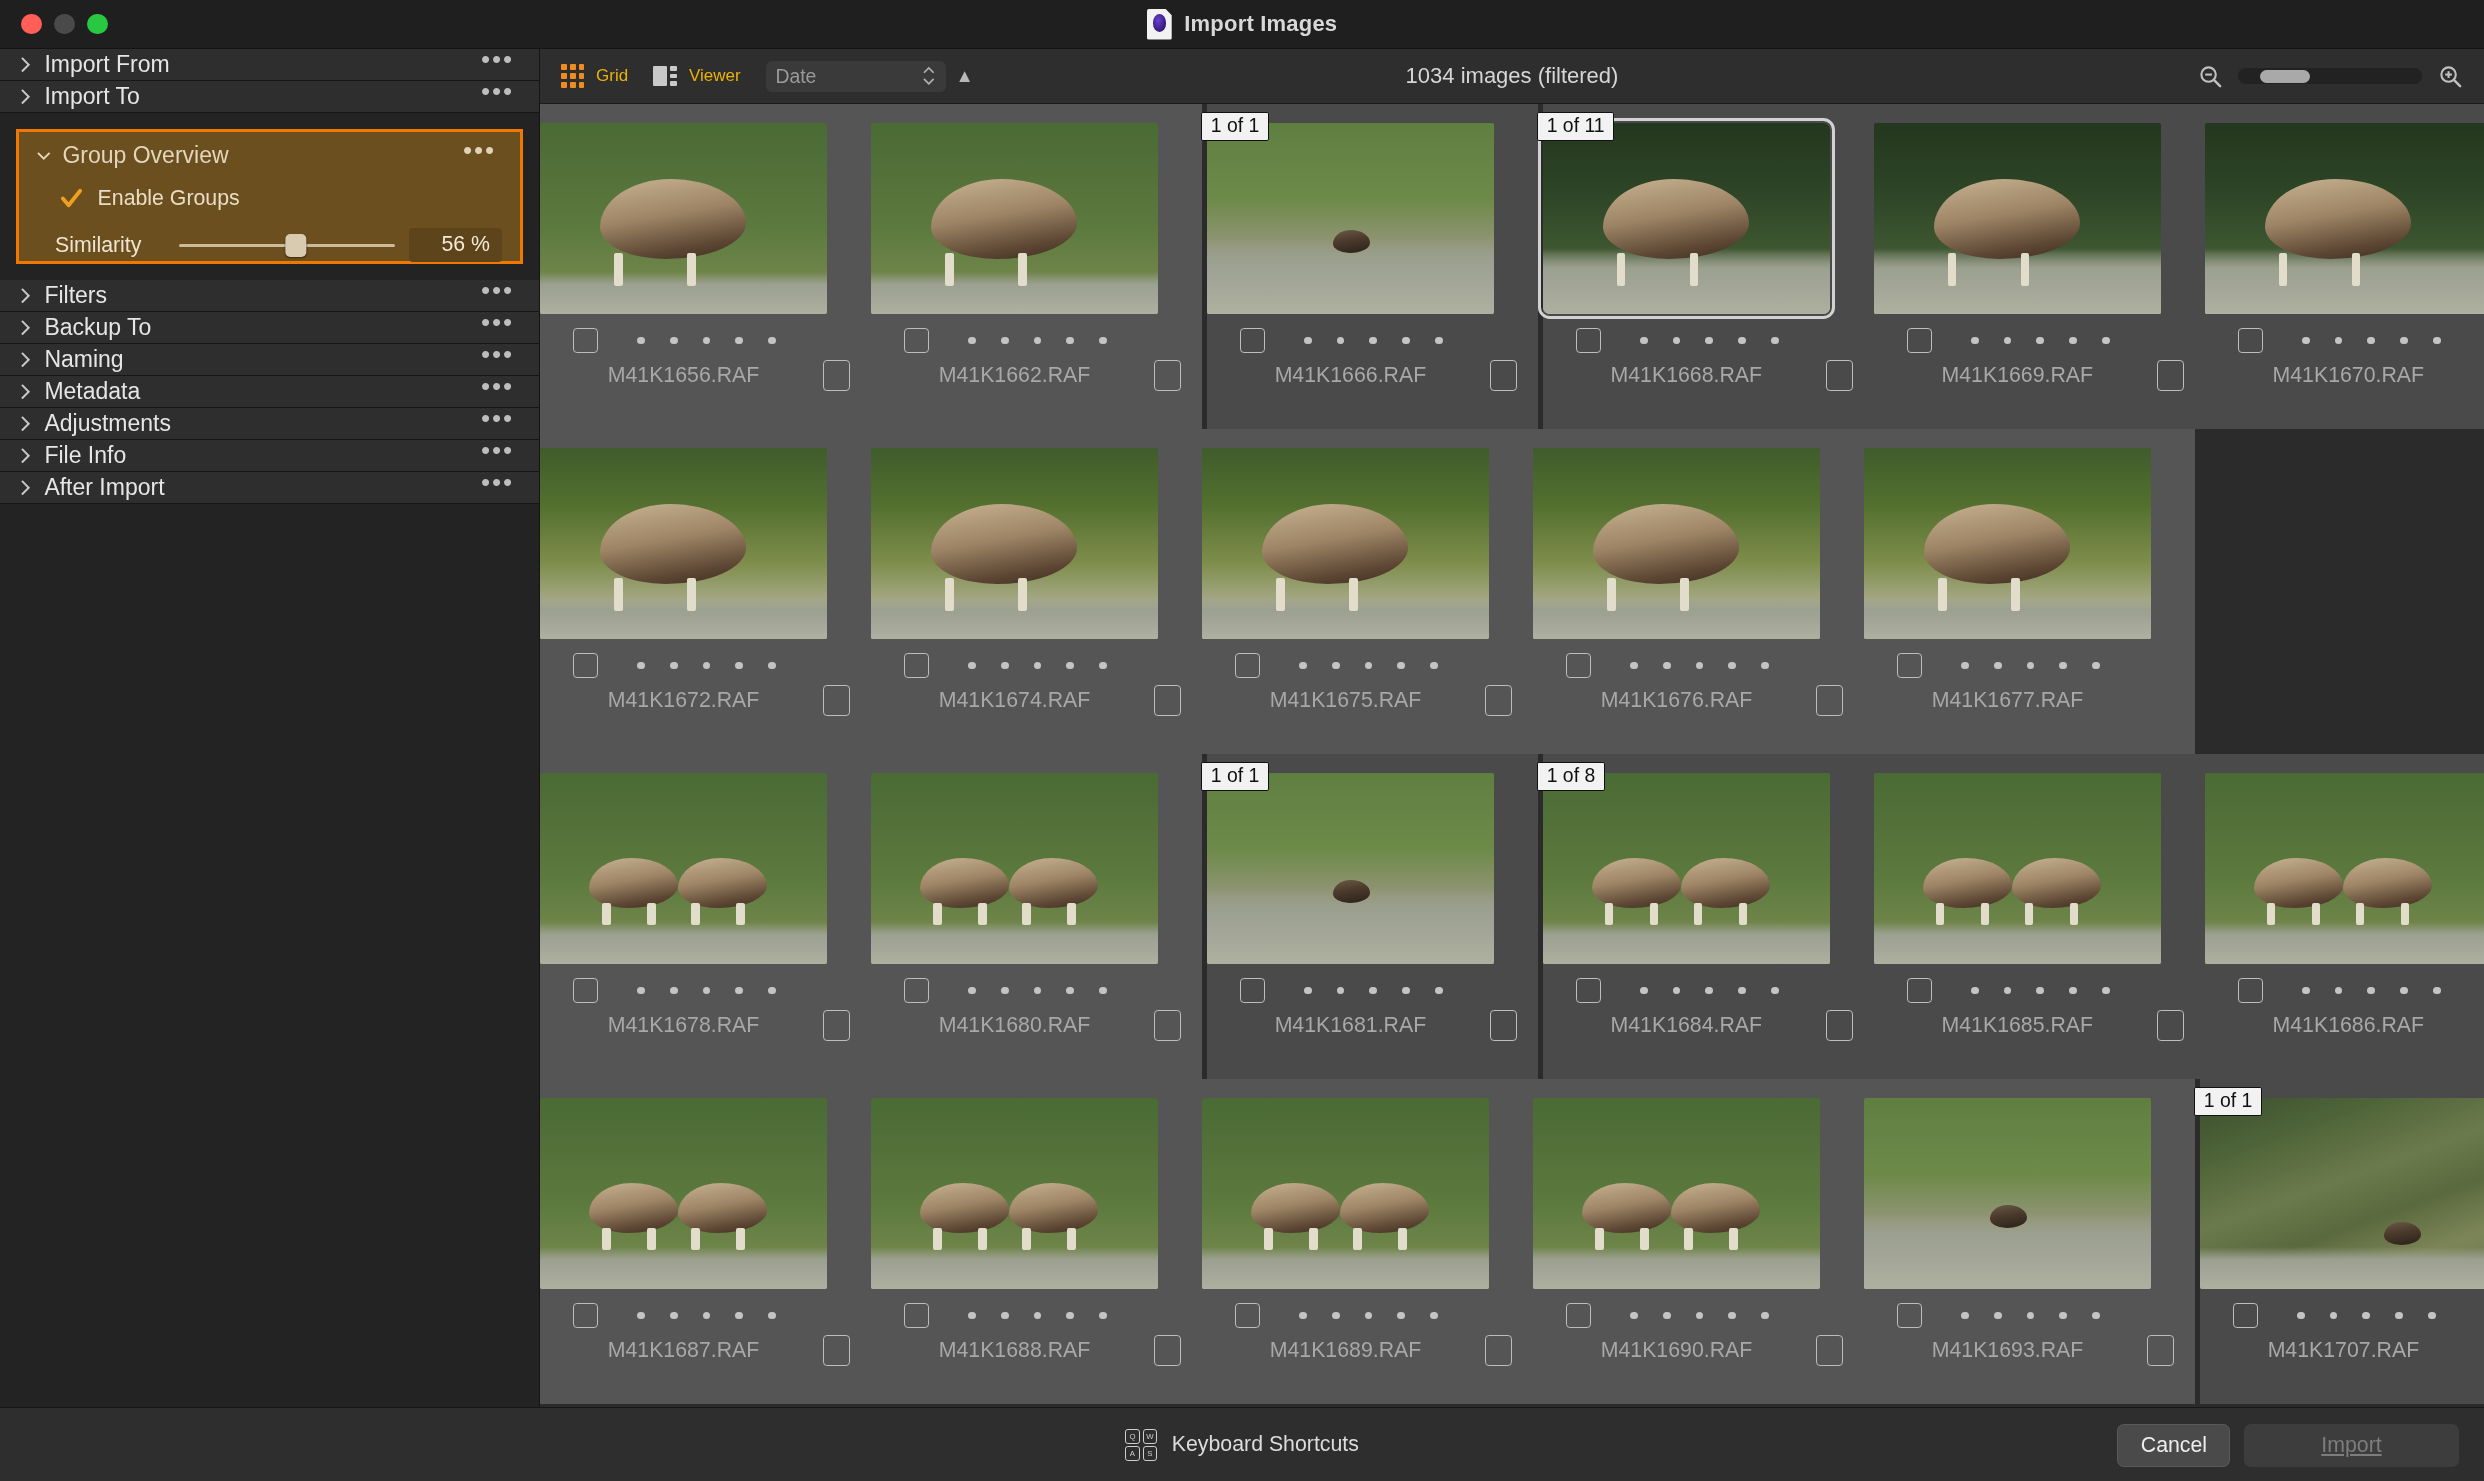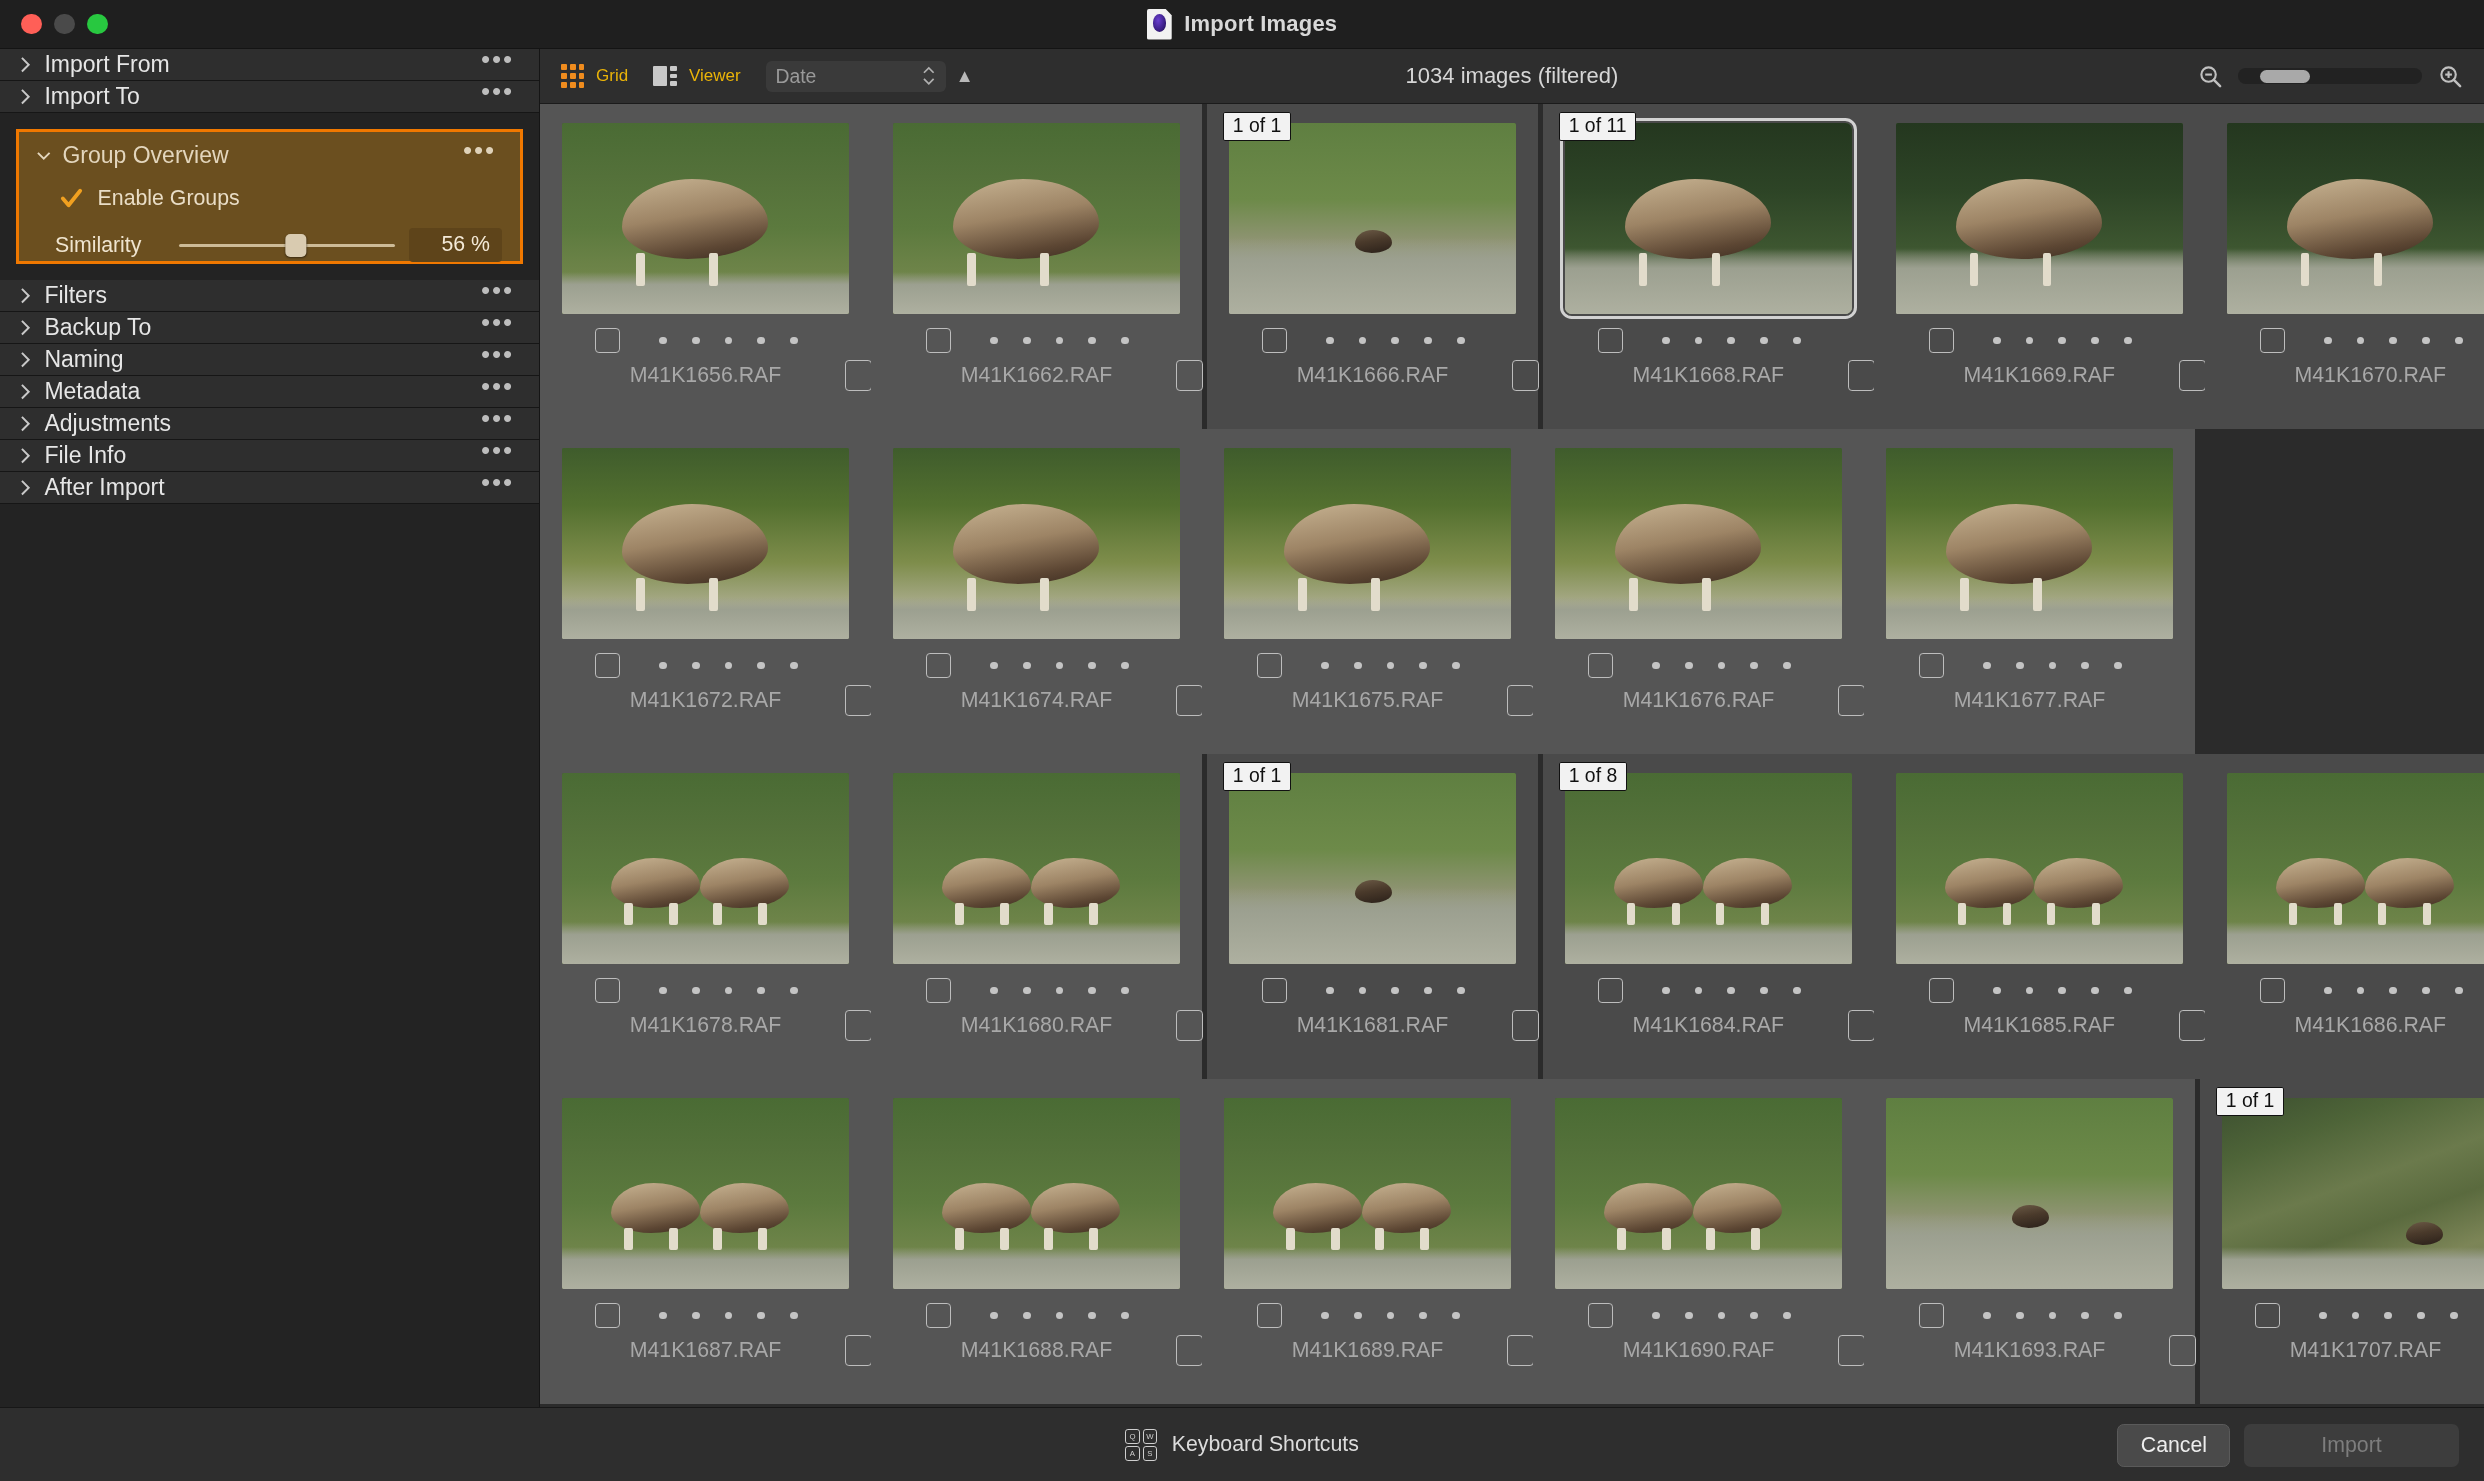--- a/index.html
+++ b/index.html
@@ -132,21 +132,21 @@
   .zoom-ico { color: #c0c0c0; display: flex; }
   .zslider { width: 184px; height: 15.5px; background: #222; border-radius: 7.8px; position: relative; }
   .zslider .zknob { position: absolute; left: 21.3px; top: 1.9px; width: 50px; height: 12.6px; background: #a9a9a9; border-radius: 6.8px; }
 
   
   .grid-scroll { flex: 1; overflow: hidden; background: #2b2b2b; padding: 0; position: relative; }
   .grid-row { display: flex; height: 325px; align-items: stretch; }
 
   .cell {
     width: 331px; flex: 0 0 331px; position: relative;
-    display: flex; flex-direction: column; align-items: center;
+    display: flex; flex-direction: column; 
     background: #555555; padding-top: 19.4px;
   }
   .cell.group { background: #4a4a4a; }
   .cell.gap-left { margin-left: 4.9px; }
   .thumb-wrap { position: relative; width: 287px; height: 191px; display: flex; align-items: center; justify-content: center; }
   .thumb {
     width: 287px; height: 191px; border-radius: 1.9px; overflow: hidden;
     background: #3f5b33; position: relative;
   }
   .thumb.sel { outline: 3.9px solid #d2d2d2; outline-offset: 2.9px; border-radius: 6.8px; }
@@ -201,21 +201,21 @@
     border: 1.9px solid #cfcfcf; border-radius: 2.9px; font-size: 7.8px; color: #cfcfcf;
     display: flex; align-items: center; justify-content: center;
   }
   .ks-label { font-size: 21.3px; color: #dcdcdc; text-align: right; }
   .btns { margin-left: auto; display: flex; gap: 13.6px; z-index: 3; }
   .btn {
     height: 43px; border-radius: 6.8px; font-size: 21.3px; display: flex;
     align-items: center; justify-content: center; padding: 0 19.4px;
   }
   .btn.cancel { width: 113px; background: #4a4a4a; color: #ededed; border: 1px solid #5a5a5a; }
-  .btn.import { width: 215px; background: #3d3d3d; color: #7d7d7d; }
+  .btn.import { width: 215px; background: #3d3d3d; color: #7d7d7d; text-decoration: underline; }
 </style>
 </head>
 <body>
 
 <div class="window">
 
   <div class="titlebar">
     <div class="traffic">
       <span class="dot red"></span>
       <span class="dot yellow"></span>

